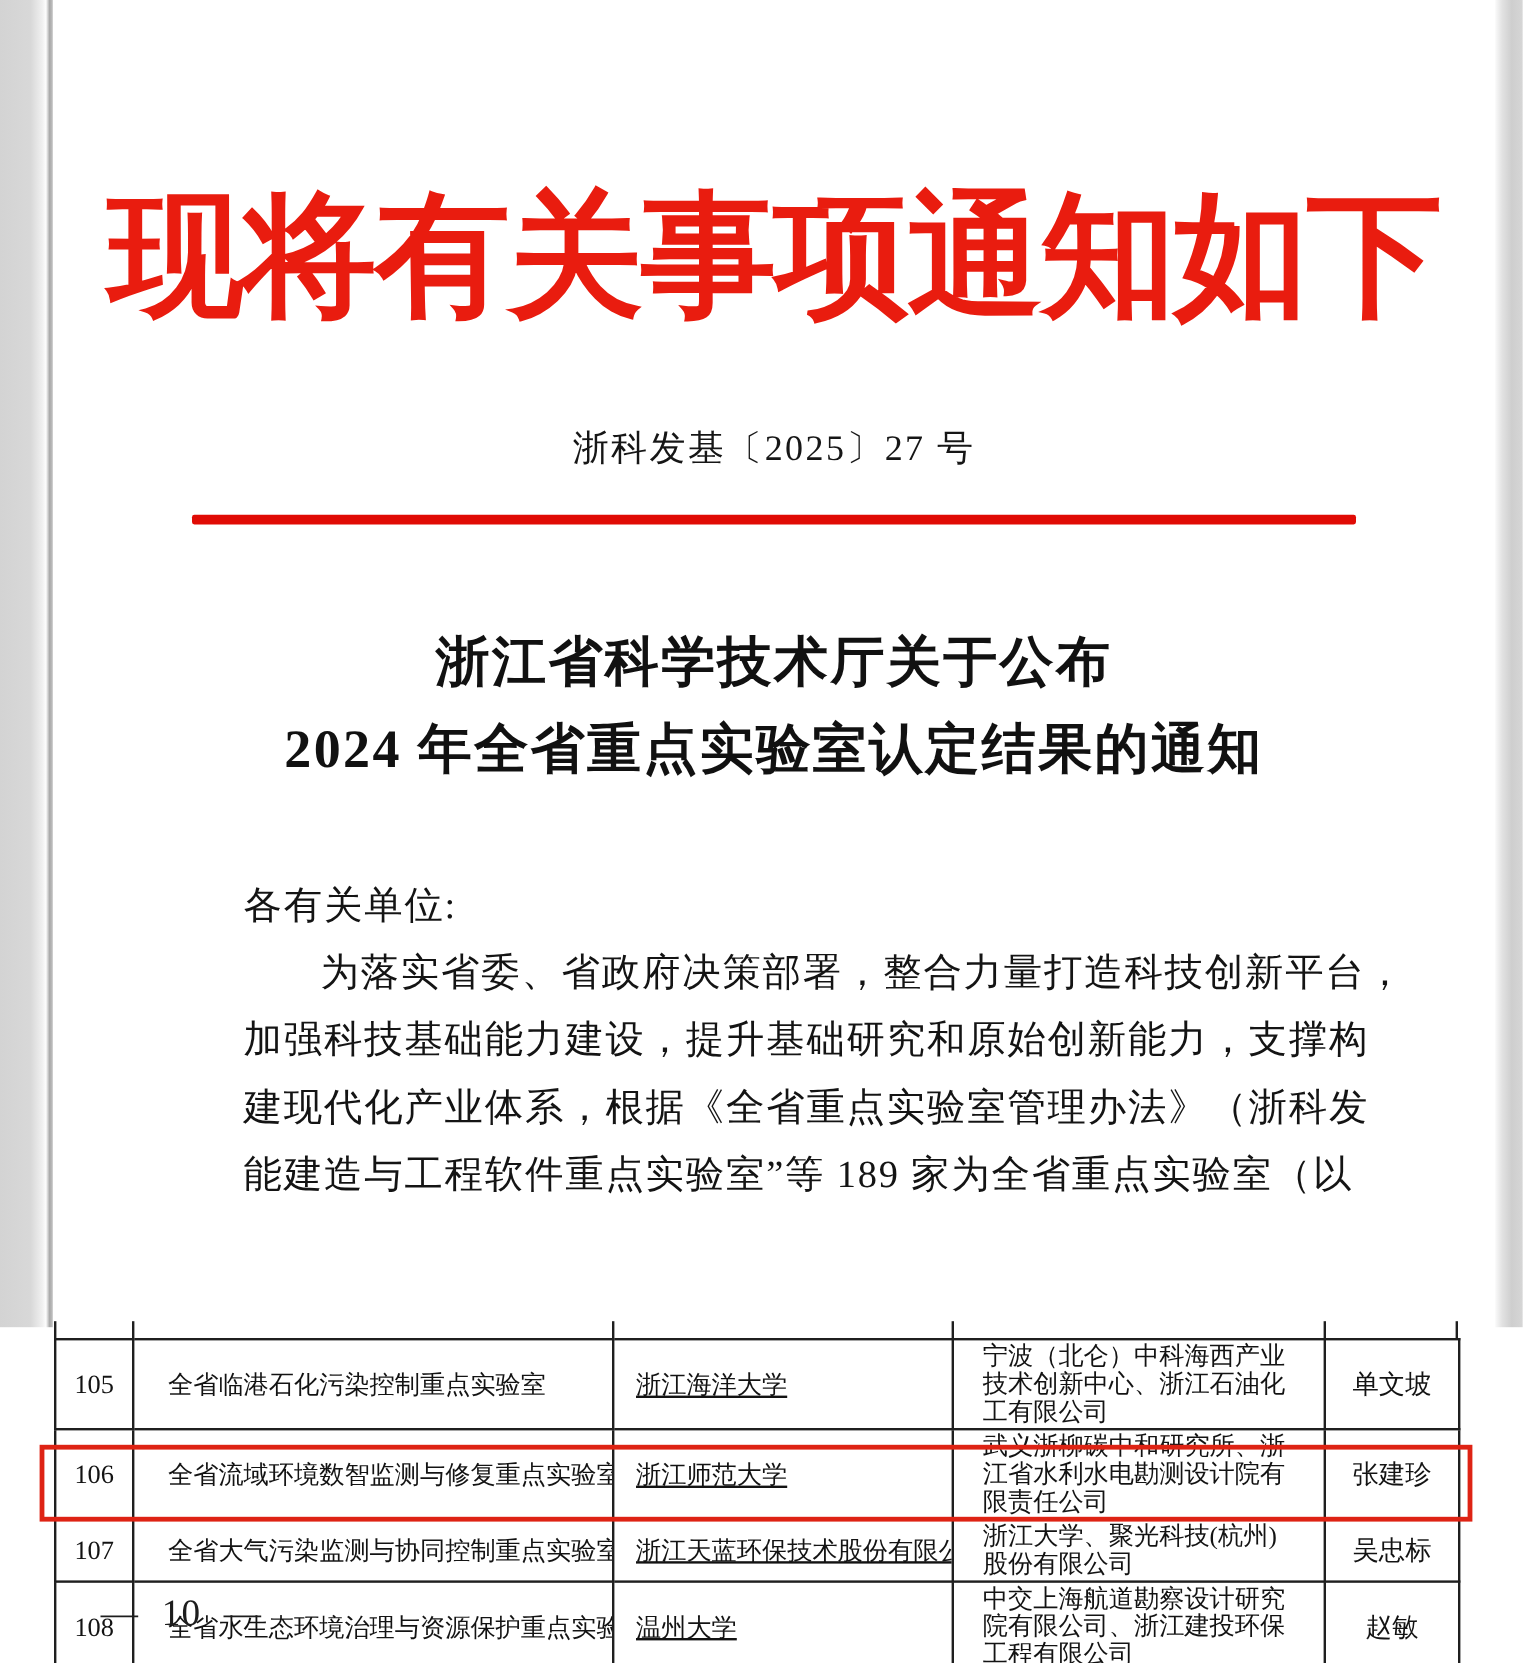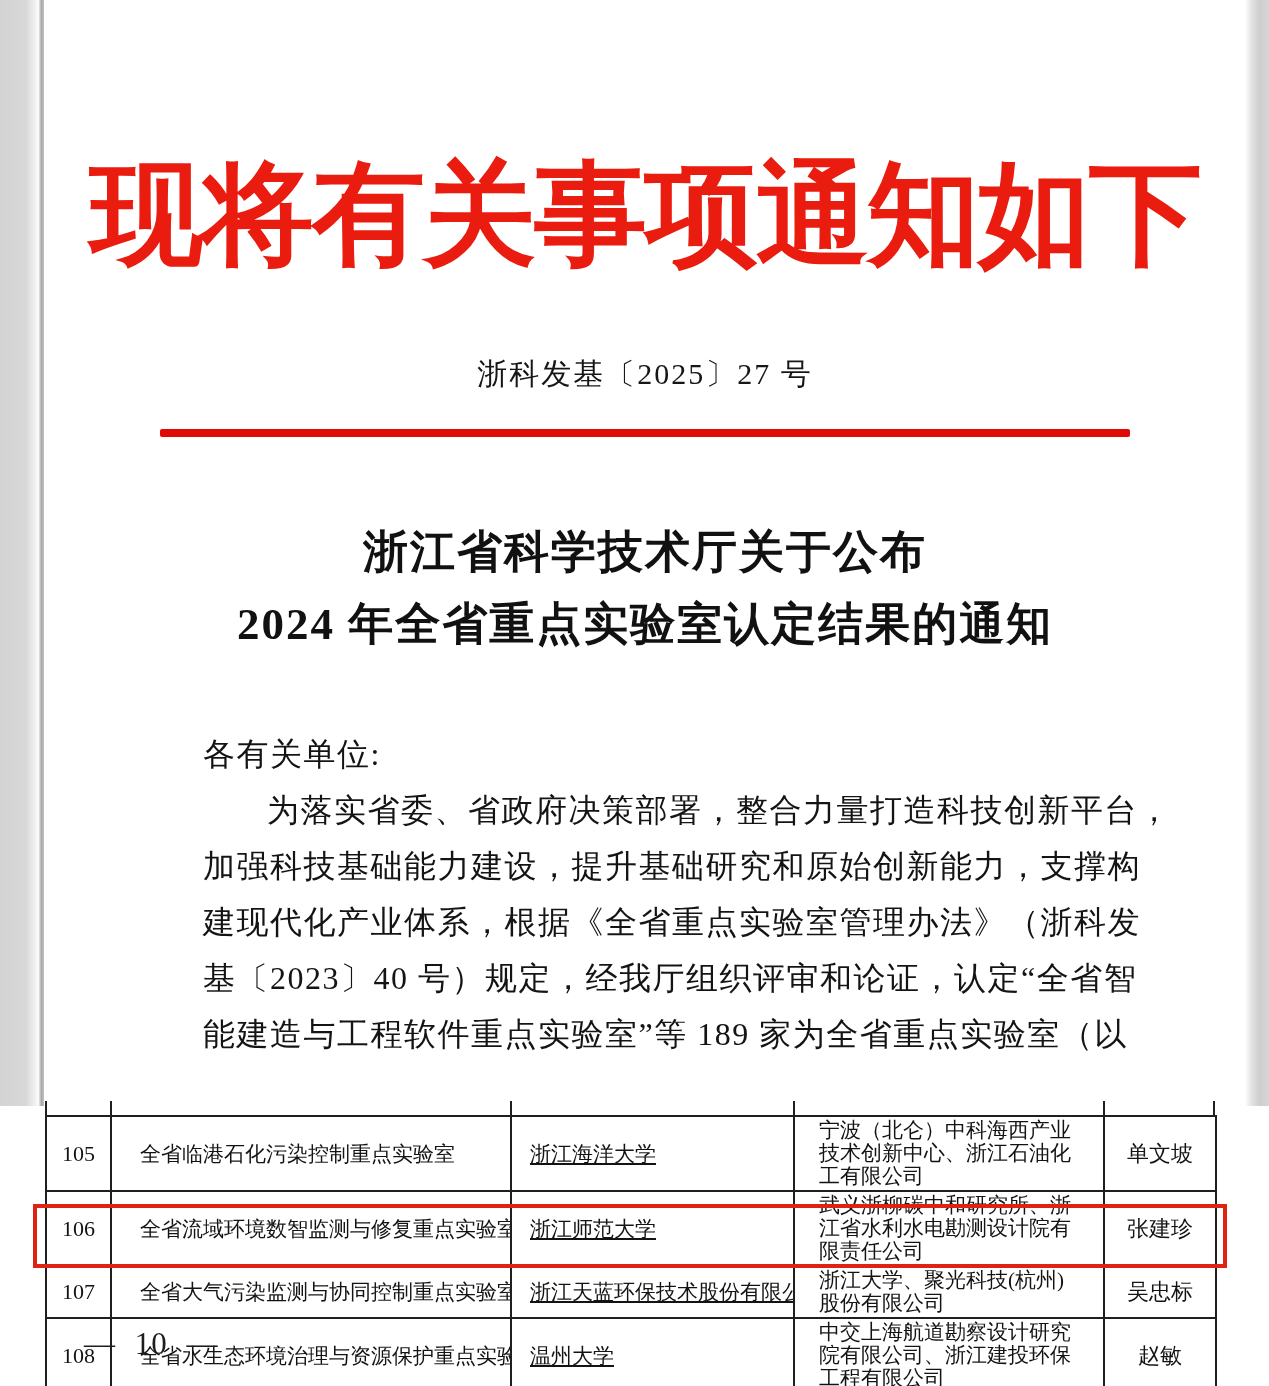--- a/index.html
+++ b/index.html
@@ -84,21 +84,20 @@
 <div class="abs red-rule"></div>
 
 <div class="abs center-band subtitle subtitle-1">浙江省科学技术厅关于公布</div>
 <div class="abs center-band subtitle subtitle-2">2024 年全省重点实验室认定结果的通知</div>
 
 <div class="abs body-text">
   <div class="line">各有关单位:</div>
   <div class="line indent">为落实省委、省政府决策部署，整合力量打造科技创新平台，</div>
   <div class="line">加强科技基础能力建设，提升基础研究和原始创新能力，支撑构</div>
   <div class="line">建现代化产业体系，根据《全省重点实验室管理办法》（浙科发</div>
-  <div class="line">基〔2023〕40 号）规定，经我厅组织评审和论证，认定“全省智</div>
   <div class="line">能建造与工程软件重点实验室”等 189 家为全省重点实验室（以</div>
 </div>
 
 <div class="abs stub" style="left:45px;"></div>
 <div class="abs stub" style="left:110px;"></div>
 <div class="abs stub" style="left:510px;"></div>
 <div class="abs stub" style="left:793px;"></div>
 <div class="abs stub" style="left:1103px;"></div>
 <div class="abs stub" style="left:1213px;"></div>
 

